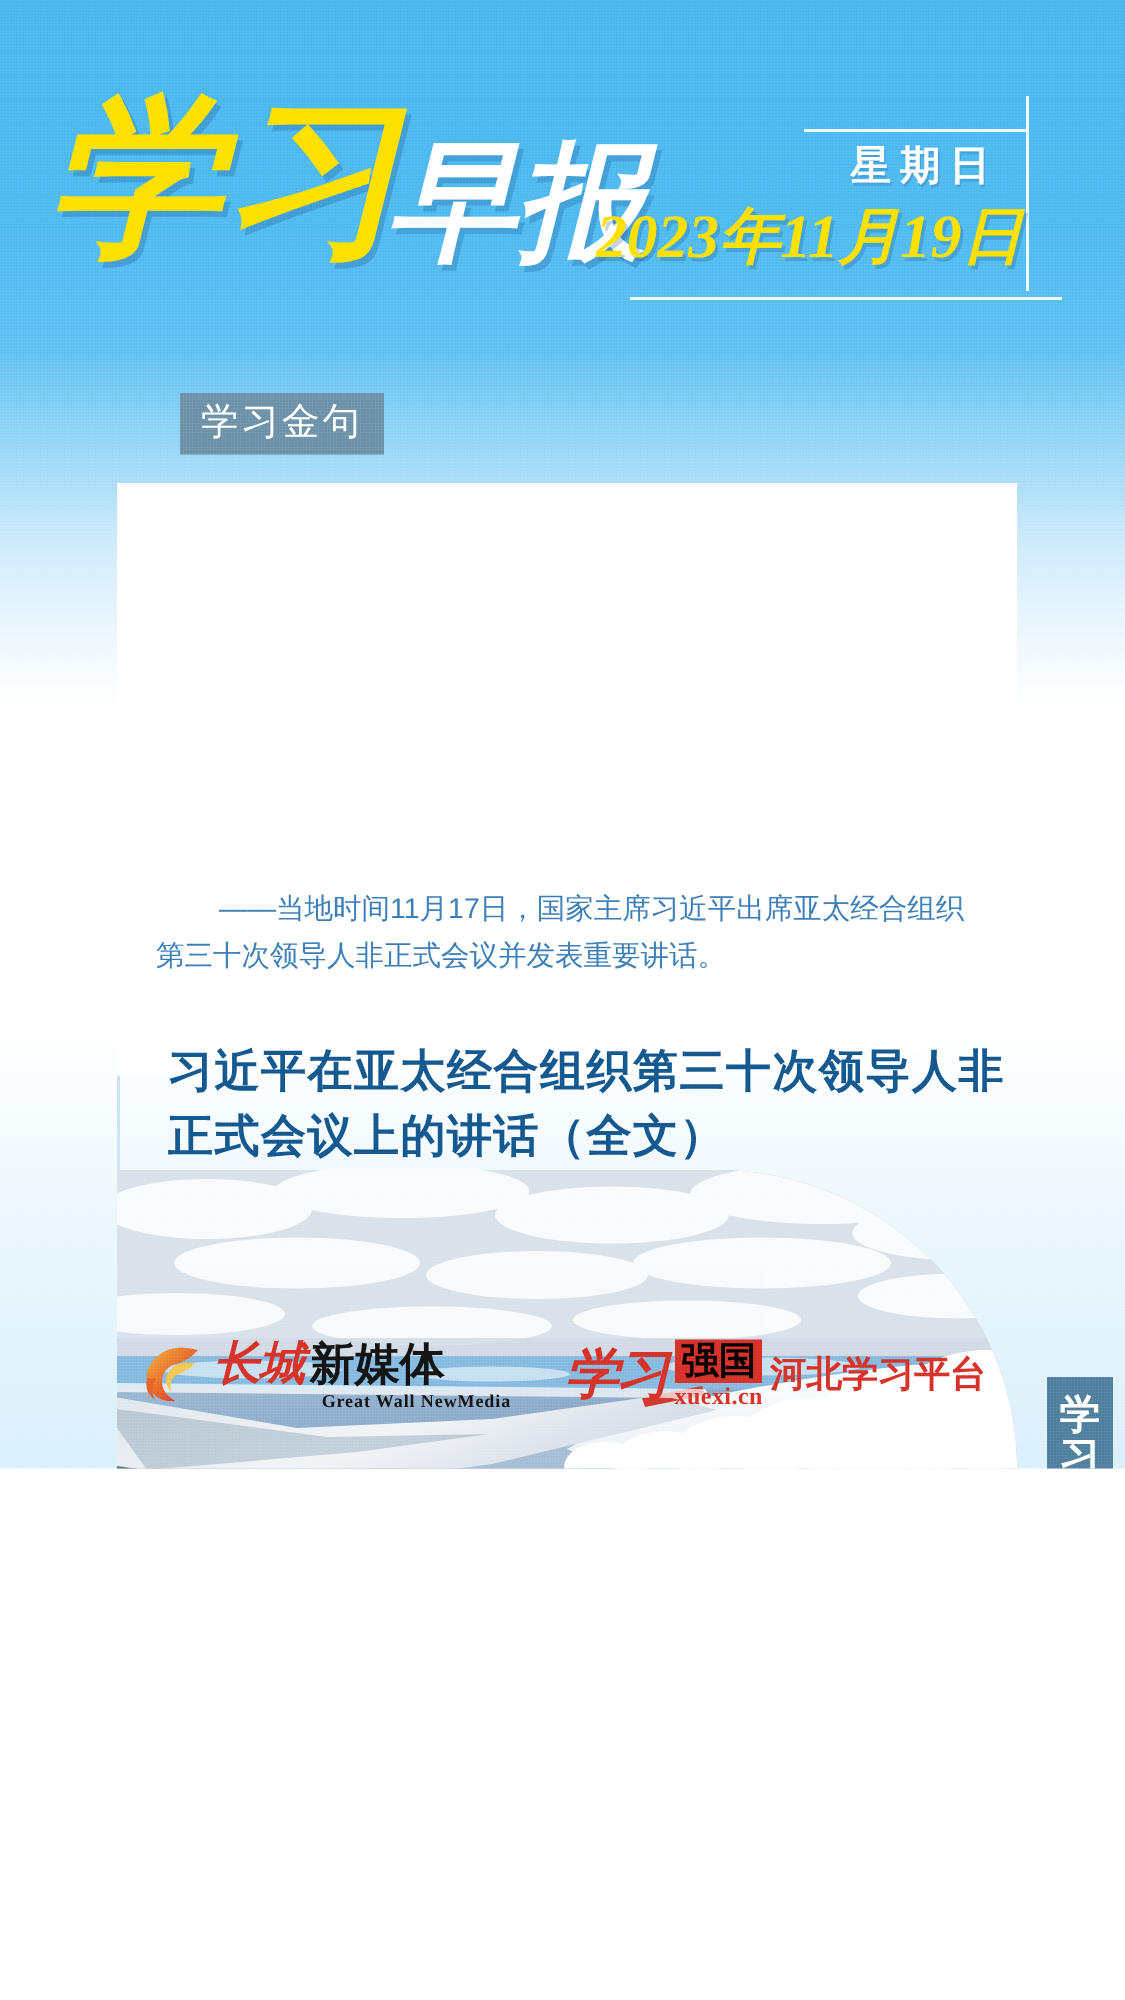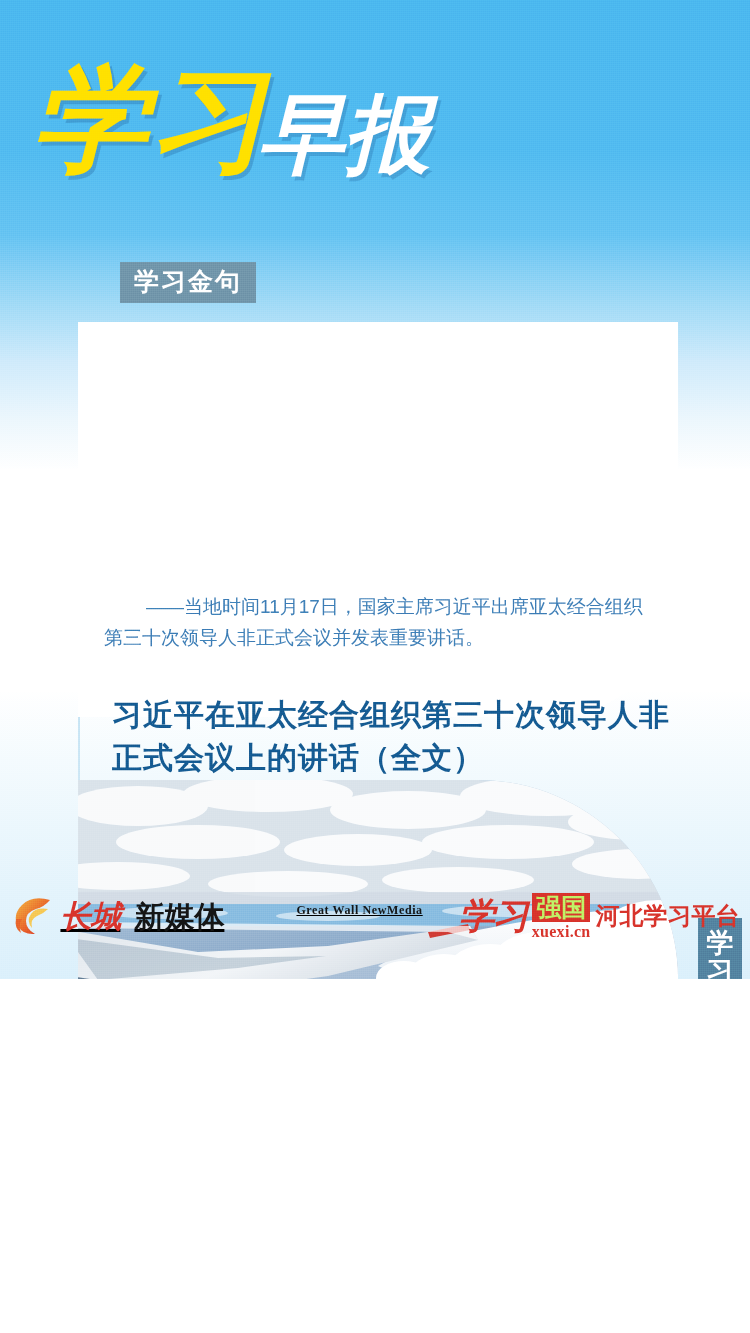--- a/index.html
+++ b/index.html
@@ -119,21 +119,21 @@
     position:absolute; left:0px; top:60px; width:2px; height:885px;
     background:linear-gradient(to bottom,#9fd4ef,#cfe8f6 55%,#bfe2f5);
   }
 
   
   .badge{
     position:absolute; left:42px; top:0px;
     padding:7px 14px 9px;
     background:#6e93a8;
     color:#ffffff;
-    font-size:25px; font-weight:700;
+    font-size:25px; font-weight:400;
     letter-spacing:2px;
     line-height:1;
     text-align:right;
   }
 
   
   .quote{
     position:absolute; left:26px; top:90px; width:556px;
     color:#1f5d9c;
     font-size:35px;
@@ -188,45 +188,45 @@
     line-height:1.02;
   }
 
   
   #footer{
     position:absolute; left:0; bottom:0; width:750px; height:126px;
     display:flex; align-items:center; justify-content:center; gap:36px;
   }
   .logo-gw{ display:flex; align-items:center; gap:6px; }
   .gw-swirl{ width:44px; height:42px; }
-  .gw-text{ display:flex; align-items:flex-start; line-height:1;text-decoration:underline; }
+  .gw-text{ display:flex; flex-direction:column; align-items:flex-start; line-height:1; }
   .gw-cn{ display:flex; align-items:baseline; }
   .gw-cn .red{
     font-family:"Liberation Serif","DejaVu Serif",serif;
     font-size:31px; font-weight:700; font-style:italic; color:#d7322a;
     letter-spacing:-1px;
   }
   .gw-cn .blk{
-    font-size:30px; font-weight:700; color:#141414; letter-spacing:0px; margin-left:14px;
+    font-size:30px; font-weight:700; color:#141414; letter-spacing:0px; margin-left:4px;
   }
   .gw-en{
     font-family:"Liberation Serif","DejaVu Serif",serif;
     font-size:12px; font-weight:700; color:#141414;
     letter-spacing:.6px; margin-top:3px; margin-left:72px;
   }
 
   .logo-xq{ display:flex; align-items:center; gap:5px; }
   .xq-xuexi{
     font-family:"Liberation Serif","DejaVu Serif",serif;
     font-size:36px; font-weight:700; font-style:italic;
     color:#d7322a; letter-spacing:-2px;
   }
   .xq-stack{ display:flex; flex-direction:column; align-items:center; line-height:1; }
   .xq-qg{
-    font-size:25px; font-weight:700; color:#bef264;
+    font-size:25px; font-weight:700; color:#000000;
     background:#d7322a; padding:2px 4px; letter-spacing:0px;
   }
   .xq-url{
     font-family:"Liberation Serif","DejaVu Serif",serif;
     font-size:16px; font-weight:700; color:#d7322a; margin-top:2px; letter-spacing:.3px;
   }
   .xq-plat{
     font-size:24px; font-weight:700; color:#d7322a; letter-spacing:0px;
   }
 </style>
@@ -234,20 +234,27 @@
 <body>
 
 <div id="poster">
 
   <div id="masthead">
     <div class="logo-wrap">
       <span class="logo-xx">学习</span>
       <span class="logo-zb">早报</span>
     </div>
 
+    <div class="date-block">
+      <div class="rule-h-top"></div>
+      <div class="rule-v"></div>
+      <div class="rule-h-bot"></div>
+      <div class="weekday">星期日</div>
+      <div class="datetext">2023年11月19日</div>
+    </div>
   </div>
 
   <div id="card">
 
     <div class="card-left-rule"></div>
     <div class="card-quote"></div>
 
     <div class="badge">学习金句</div>
 
     <div class="attrib">——当地时间11月17日，国家主席习近平出席亚太经合组织第三十次领导人非正式会议并发表重要讲话。</div>

